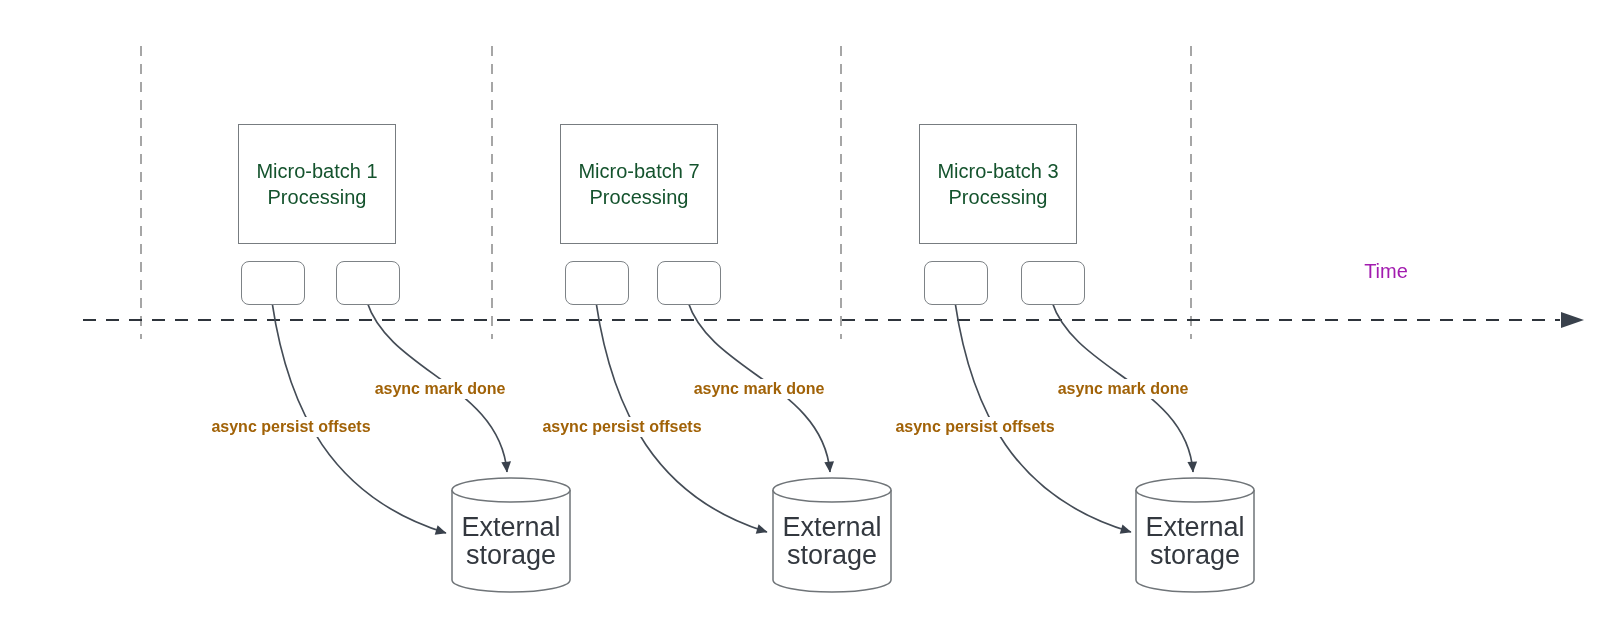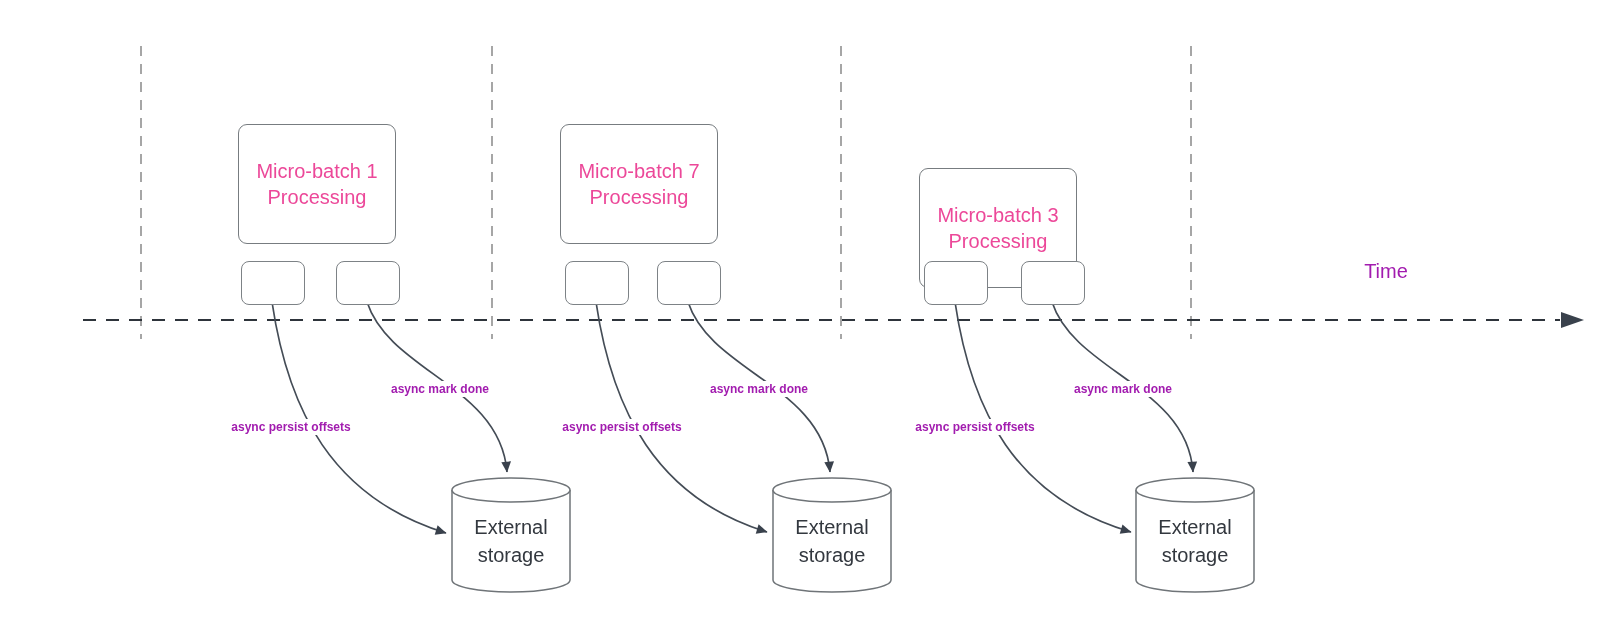--- a/index.html
+++ b/index.html
@@ -14,55 +14,55 @@
   .canvas svg.wires {
     position: absolute;
     left: 0; top: 0;
     width: 1600px; height: 642px;
   }
   .proc-box {
     position: absolute;
     width: 156px; height: 118px;
     top: 124px;
     border: 1.4px solid #777c80;
-    border-radius: 9px;
+    border-radius: 0;
     background: #ffffff;
     display: flex;
     flex-direction: column;
     align-items: center;
     justify-content: center;
     text-align: center;
     font-size: 20px;
     line-height: 26px;
-    color: #ec4899;
+    color: #14532d;
   }
   .task-box {
     position: absolute;
     width: 62px; height: 42px;
     top: 261px;
     border: 1.4px solid #7d8286;
     border-radius: 8px;
     background: #ffffff;
   }
   .edge-label {
     position: absolute;
     transform: translate(-50%, -50%);
     background: #ffffff;
     padding: 1px 3px;
-    font-size: 12px;
+    font-size: 16px;
     font-weight: bold;
-    color: #a21caf;
+    color: #a16207;
     white-space: nowrap;
     text-align: center;
   }
   .storage-label {
     position: absolute;
     width: 120px;
     text-align: center;
-    font-size: 20px;
+    font-size: 27px;
     line-height: 28px;
     color: #33383f;
   }
   .time-label {
     position: absolute;
     transform: translate(-50%, -50%);
     font-size: 20px;
     color: #a21caf;
     white-space: nowrap;
   }
@@ -111,21 +111,21 @@
   </svg>
 
   <div class="proc-box" style="left:238px;">
     <span>Micro-batch 1</span>
     <span>Processing</span>
   </div>
   <div class="proc-box" style="left:560px;">
     <span>Micro-batch 7</span>
     <span>Processing</span>
   </div>
-  <div class="proc-box" style="left:919px;margin-top:44px;">
+  <div class="proc-box" style="left:919px;">
     <span>Micro-batch 3</span>
     <span>Processing</span>
   </div>
 
   <div class="task-box" style="left:241px;"></div>
   <div class="task-box" style="left:336px;"></div>
   <div class="task-box" style="left:565px;"></div>
   <div class="task-box" style="left:657px;"></div>
   <div class="task-box" style="left:924px;"></div>
   <div class="task-box" style="left:1021px;"></div>

